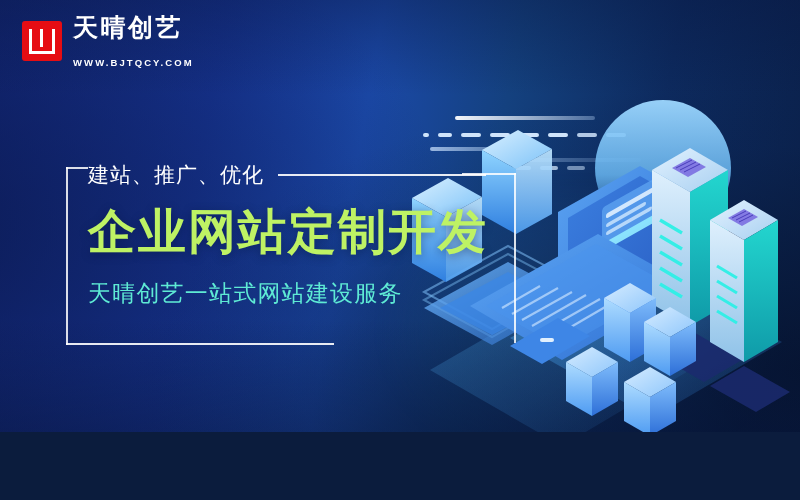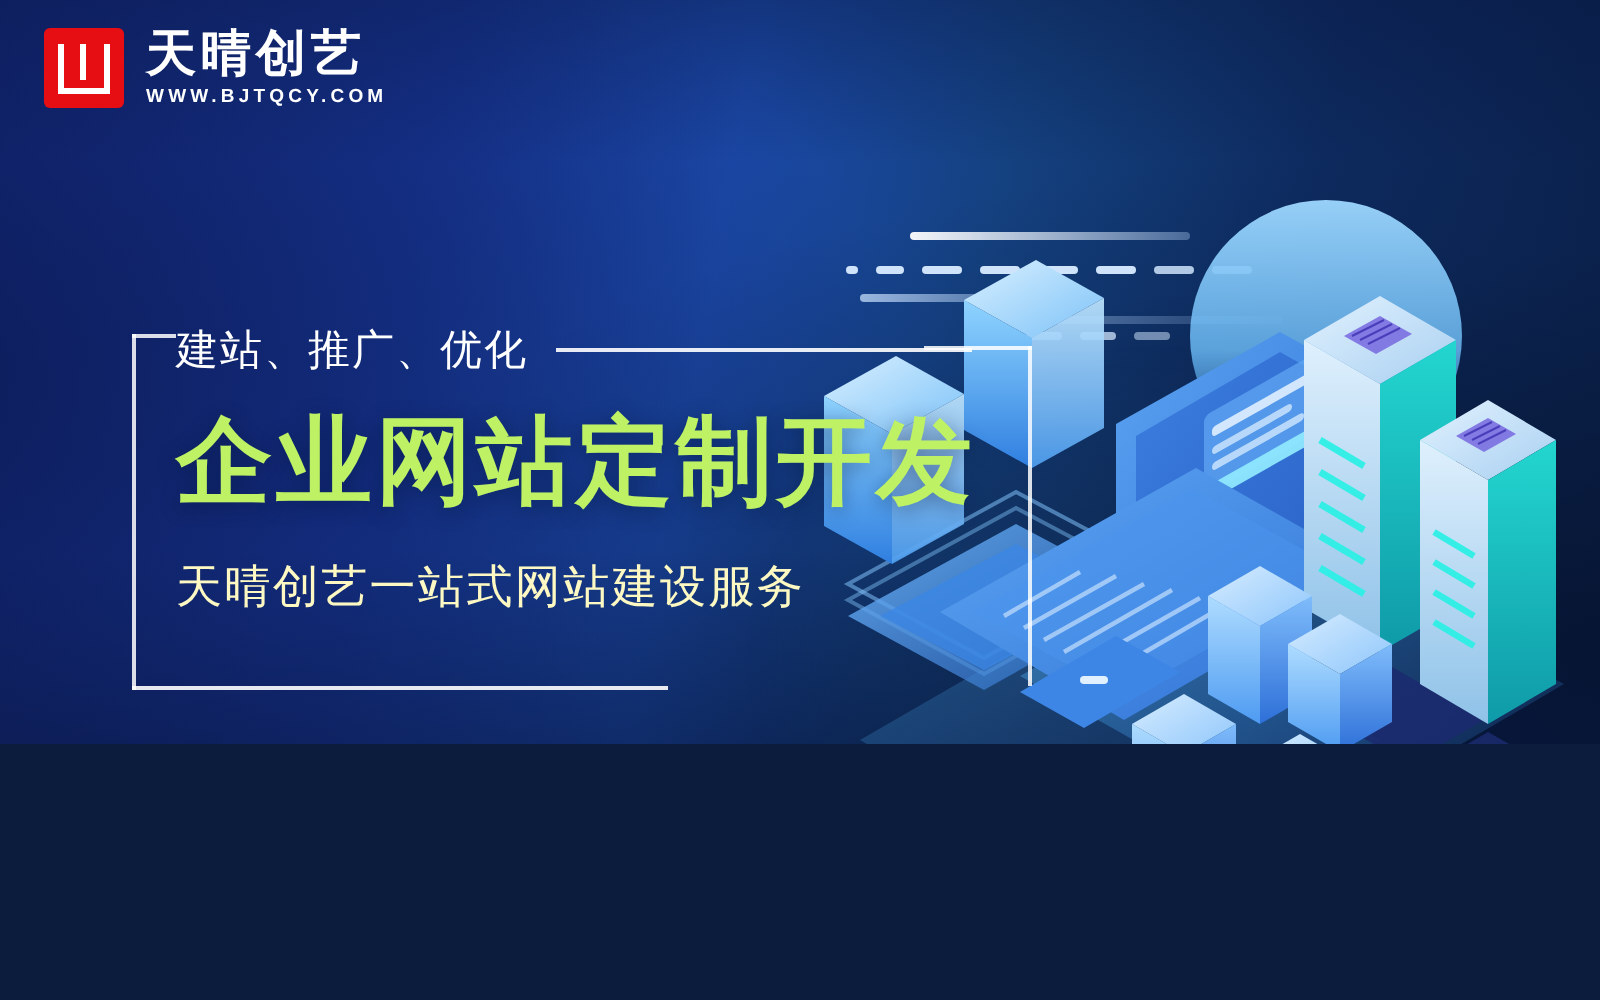--- a/index.html
+++ b/index.html
@@ -7,21 +7,21 @@
     padding: 0;
     background: #0b1c3d;
   }
   body {
     font-family: "Liberation Sans", "DejaVu Sans", sans-serif;
   }
 
   .banner {
     position: relative;
     width: 800px;
-    height: 372px;
+    height: 432px;
     overflow: hidden;
     background: #16308a;
   }
 
   
   .bg-base {
     position: absolute;
     inset: 0;
     background: linear-gradient(100deg,
         #14287e 0%,
@@ -116,21 +116,21 @@
     letter-spacing: 2.5px;
     line-height: 1.08;
     white-space: nowrap;
   }
   .logo-url {
     color: #ffffff;
     font-size: 9.5px;
     font-weight: 700;
     letter-spacing: 2.1px;
     line-height: 1;
-    margin-top: 3px;
+    margin-top: 17px;
     white-space: nowrap;
   }
 
   
   .deco-line {
     position: absolute;
     height: 4px;
     border-radius: 2px;
     z-index: 12;
   }
@@ -231,21 +231,21 @@
     color: #bef264;
     font-size: 48px;
     font-weight: 700;
     letter-spacing: 2px;
     line-height: 1.16;
     margin-top: 14px;
     white-space: nowrap;
     text-shadow: 0 2px 10px rgba(5,20,60,0.45);
   }
   .subhead {
-    color: #fef9c3;
+    color: #5eead4;
     font-size: 23px;
     font-weight: 400;
     letter-spacing: 1.2px;
     line-height: 1.2;
     margin-top: 20px;
     white-space: nowrap;
   }
 </style>
 </head>
 <body>

